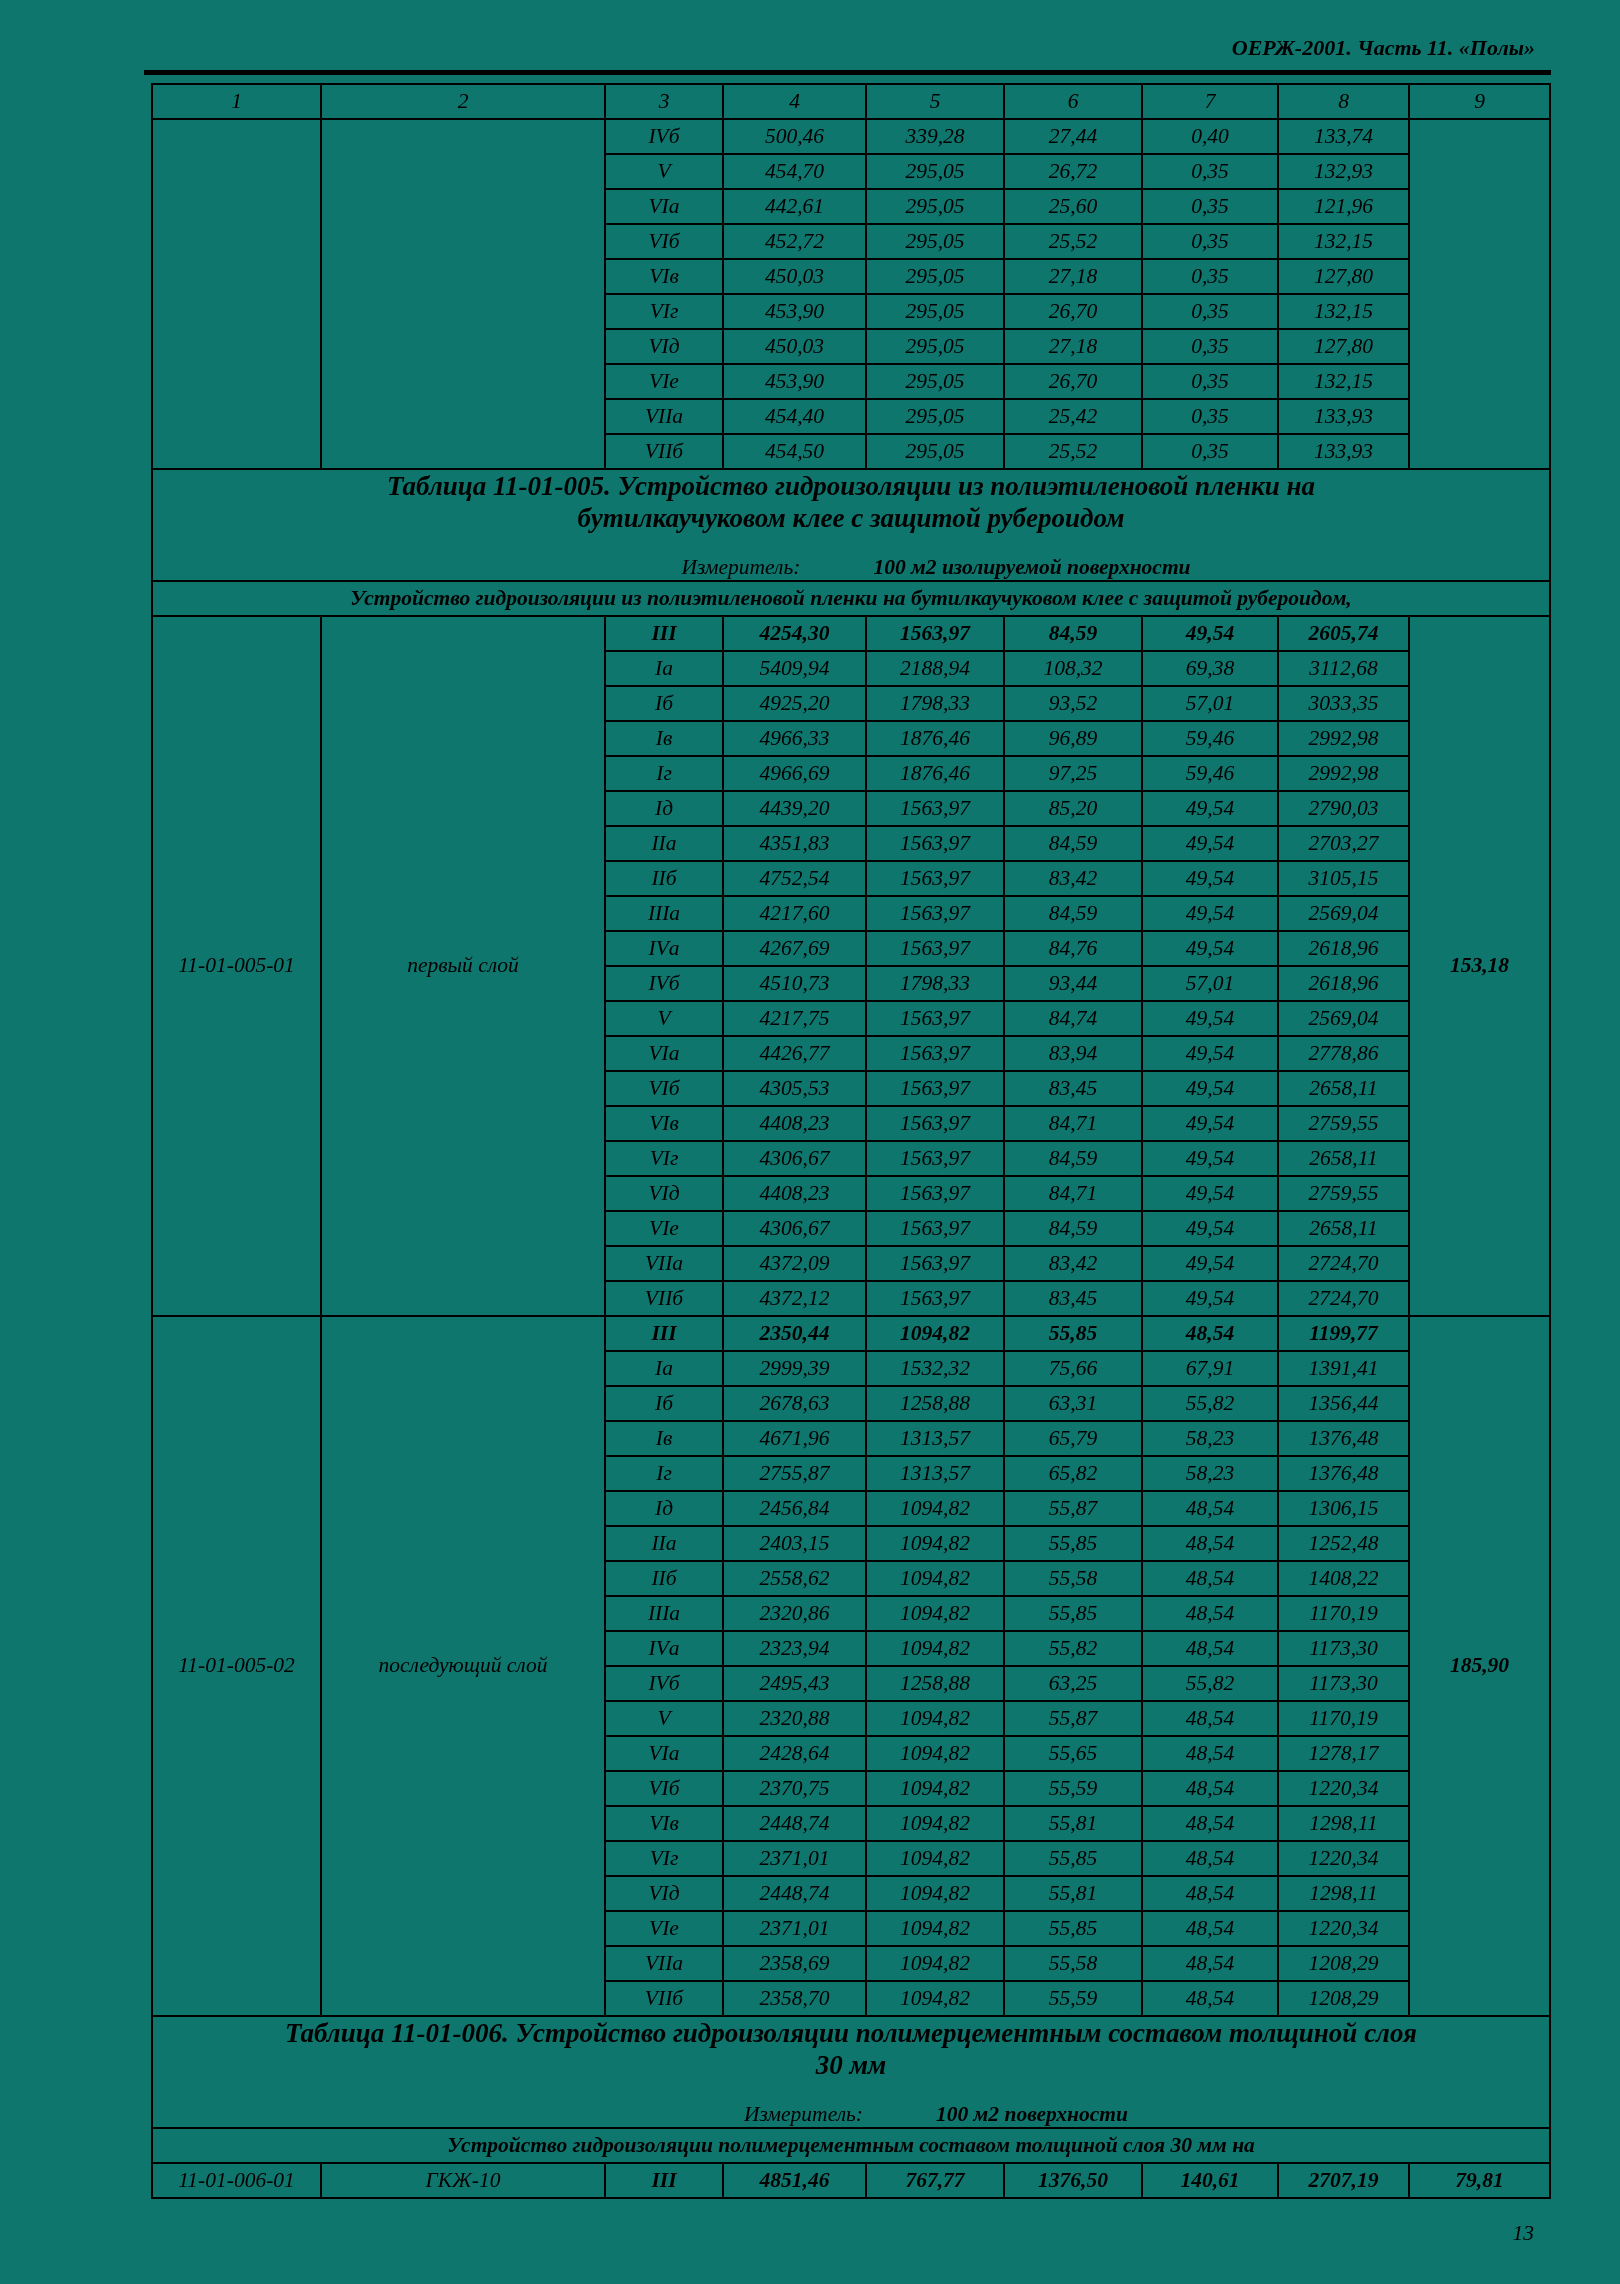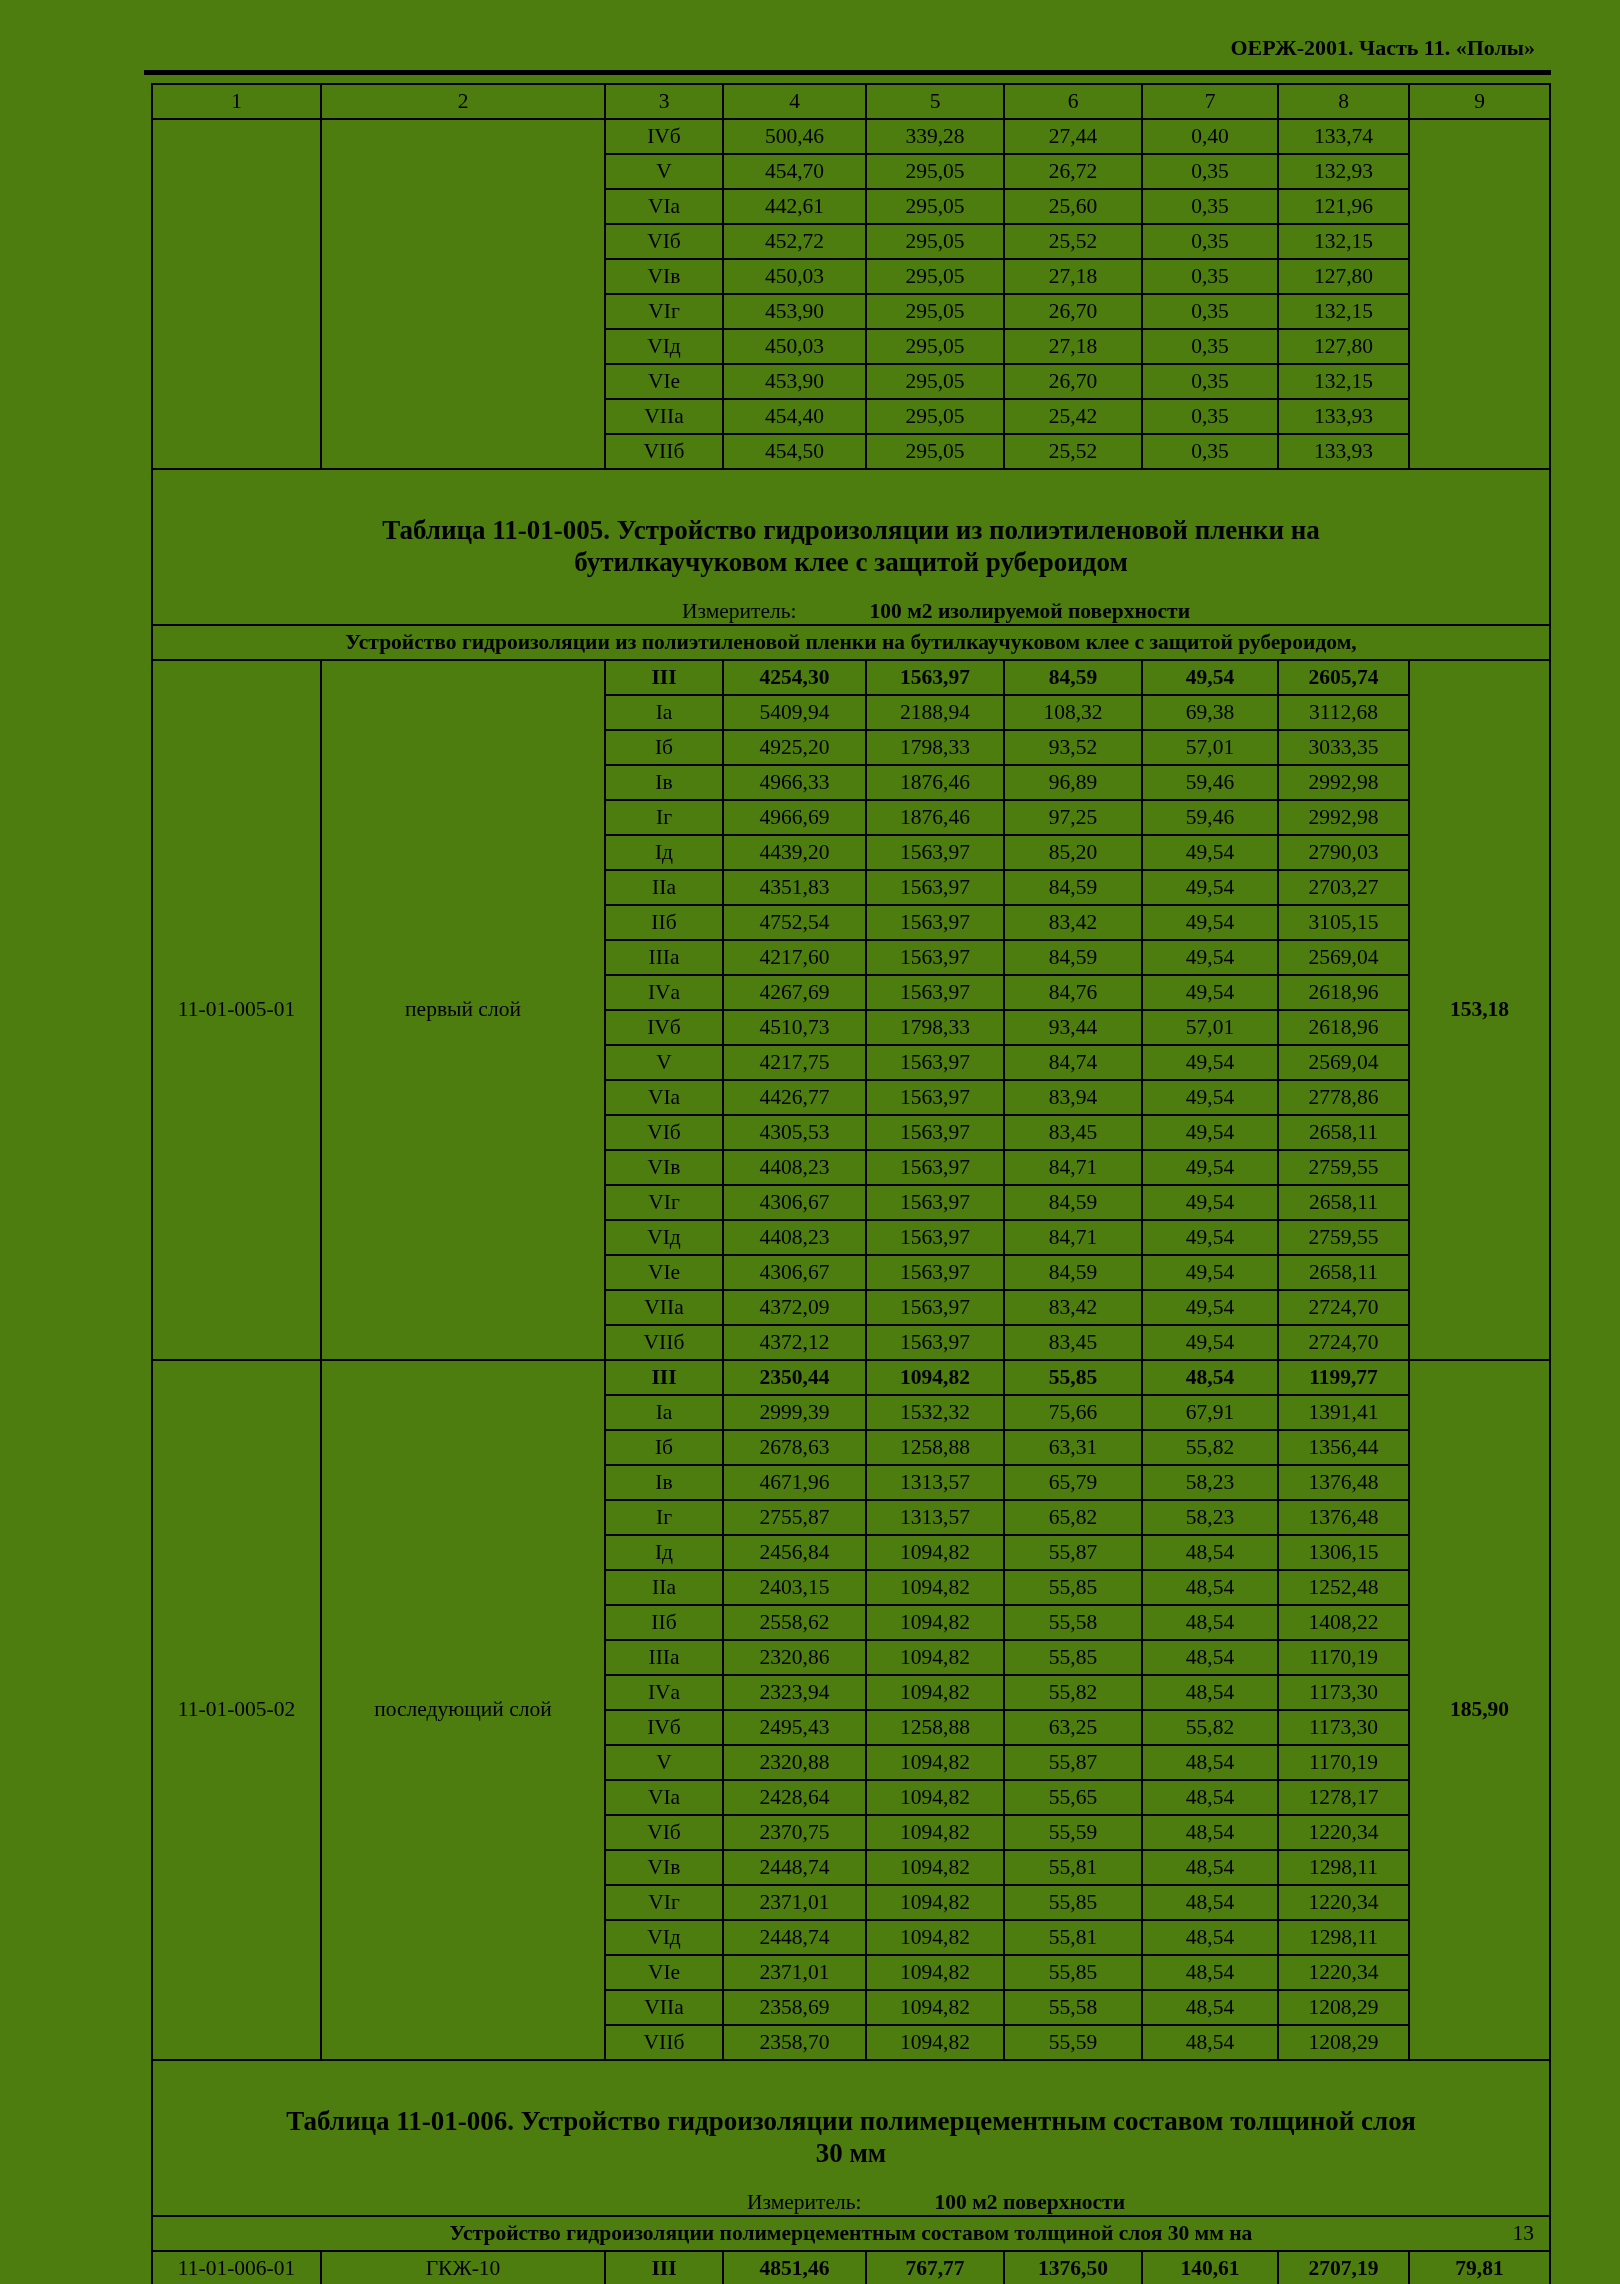--- a/index.html
+++ b/index.html
@@ -3,21 +3,21 @@
 <meta charset="utf-8">
 <style>
   * { box-sizing: border-box; }
   html, body { margin: 0; padding: 0; }
   body {
     width: 1620px; height: 2284px;
     background: #ffffff; color: #000000;
     font-family: "Liberation Serif", serif;
     position: relative;
   }
-  .page { position: absolute; inset: 0; background: #4d7c0f; }
+  .page { position: absolute; inset: 0; background: #0f766e; font-style: italic; }
   .doc-header {
     position: absolute; top: 35px; right: 85px;
     font-size: 22px; font-weight: bold; white-space: nowrap;
   }
   .header-rule {
     position: absolute; top: 70px; left: 144px; width: 1407px; height: 4.6px;
     background: #000;
   }
   table.norms {
     position: absolute; left: 151px; top: 83px;
@@ -31,21 +31,21 @@
     vertical-align: middle;
     height: 35px;
     overflow: hidden;
   }
   td.col-head { height: 31px; font-size: 19.5px; }
   td.code-cell { vertical-align: top; padding-top: 5.9px; }
   td.name-cell { vertical-align: top; text-align: left; padding: 5.9px 5.2px 0 6.5px; margin-left: 17px; }
   td.k9-cell   { vertical-align: top; padding-top: 5.9px; font-weight: bold; }
   .bold { font-weight: bold; }
   td.title-cell { text-align: left; padding: 7.8px 9px 5.2px 6.5px; height: auto; }
-  .sec-title { font-size: 27px; font-weight: bold; line-height: 1.2; margin-top: 44px; }
+  .sec-title { font-size: 27px; font-weight: bold; line-height: 1.2; }
   .measure-line { font-size: 21.5px; margin-top: 20px; padding-left: 170px; }
   .m-value { font-weight: bold; margin-left: 73px; }
   td.subtitle-cell {
     text-align: left; font-weight: bold; font-size: 21.5px; padding-left: 177px; margin-left: 32px;
   }
   .page-number { position: absolute; right: 86px; bottom: 38px; font-size: 21.5px; }
 </style>
 </head>
 <body>
 

